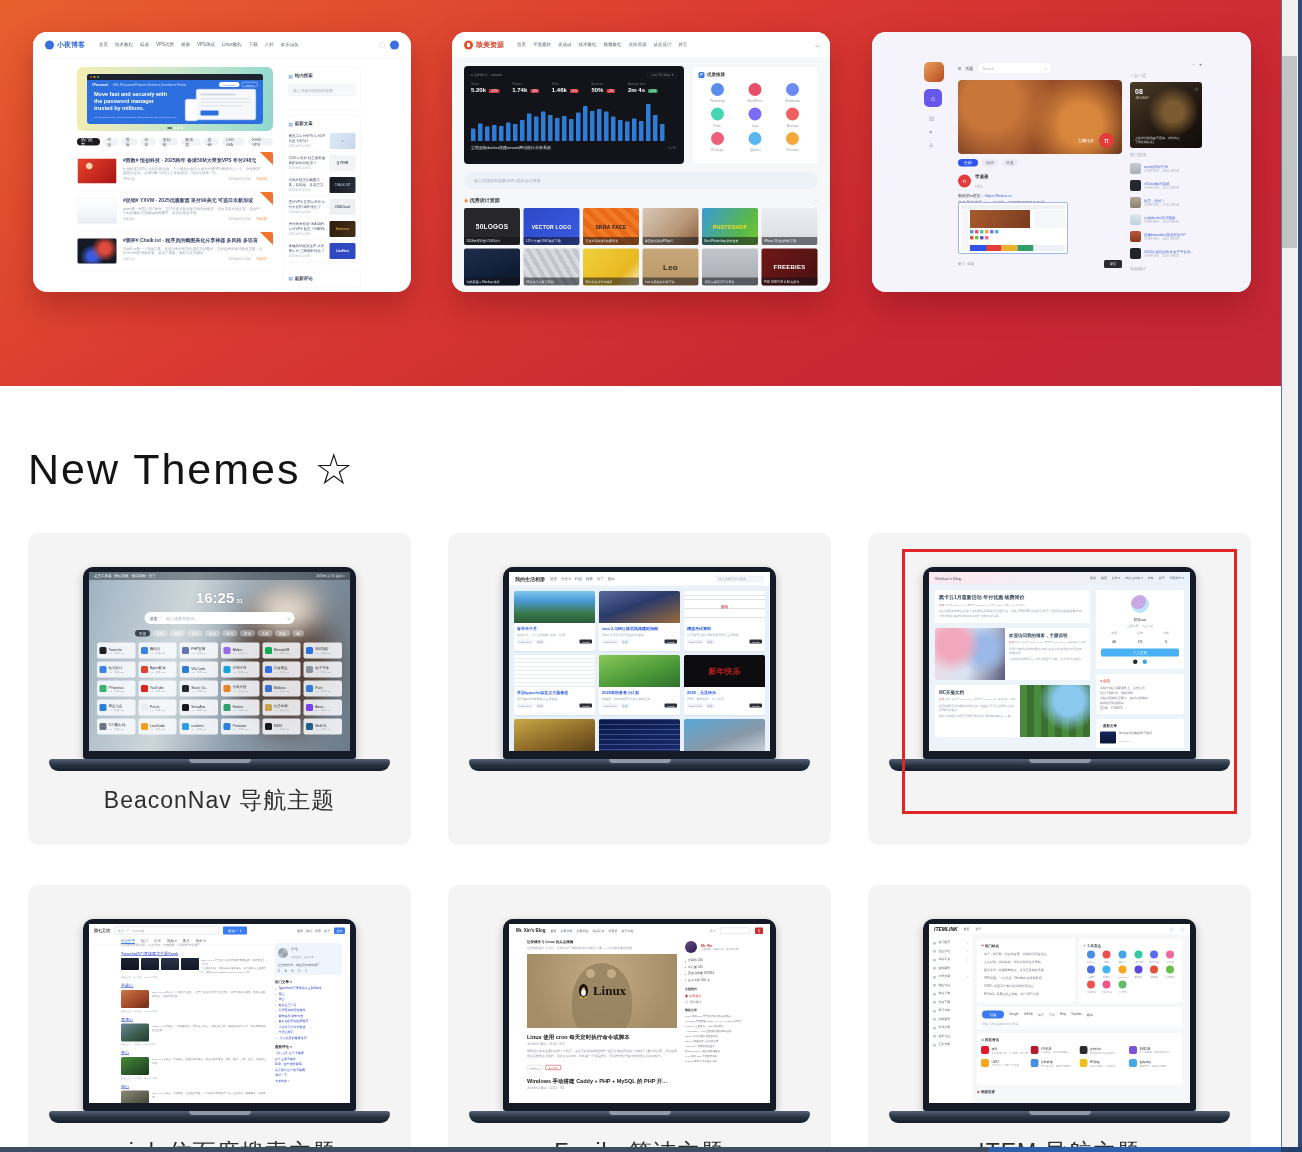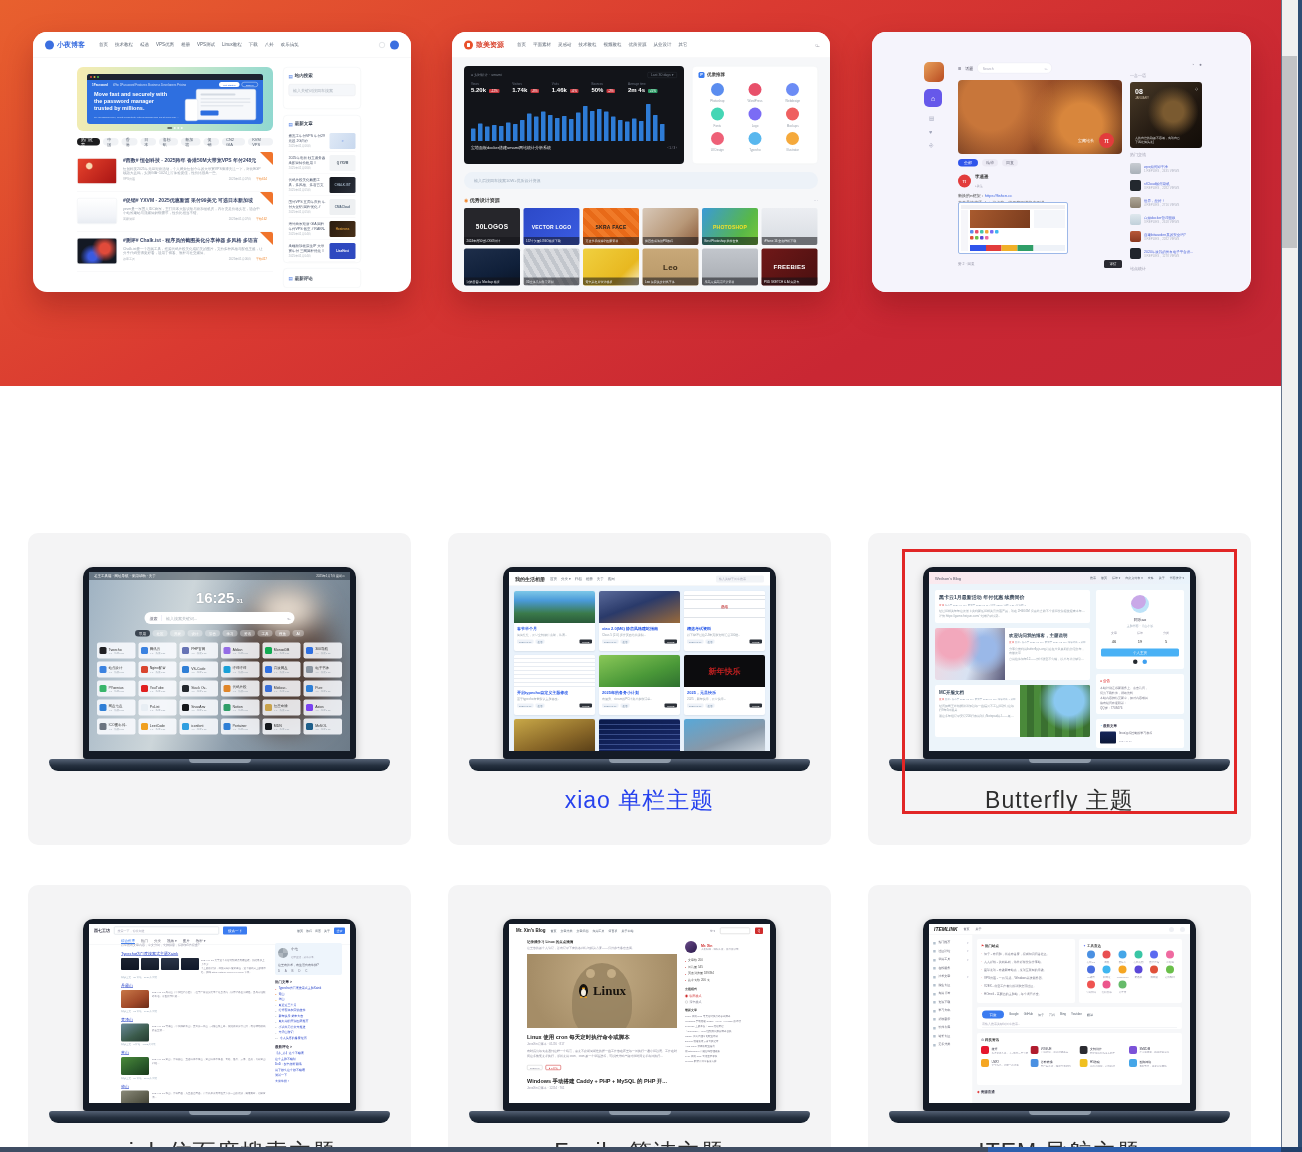--- a/index.html
+++ b/index.html
@@ -570,20 +570,21 @@
                   <span class="t6 ell" style="color:#b0b4c0;display:block">3 REPLIES，1278 VIEWS</span>
                 </span>
               </div>
             </div>
           <div class="t8" style="color:#99a;margin-top:8px">站点统计</div>
         </div>
       </div>
     </div>
   </div>
 
+  <h1 id="heading">New Themes ☆</h1>
 
   <div class="tcard" style="left:28px;top:533px">
     <div class="lap-screen">
       <div class="screen-inner">
         <div class="scale2 sscale" style="background:linear-gradient(105deg,#9fb2c2,#cdd6da 35%,#8d9dab 60%,#6d7b88)">
           <div class="ab" style="left:290px;top:50px;width:200px;height:270px;border-radius:50%;background:#54423a;filter:blur(28px)"></div>
           <div class="ab" style="left:330px;top:30px;width:130px;height:90px;border-radius:50%;background:#e8ddd0;filter:blur(24px)"></div>
           <div class="rw t7" style="height:16px;background:rgba(15,25,35,.4);color:#fff;padding:0 10px;position:relative">
             <span>老王工具箱 · 网址导航 · 使用帮助 · 关于</span>
             <span style="flex:1"></span>
@@ -823,20 +824,21 @@
                 <span style="flex:1;overflow:hidden">
                   <span class="t7 ell" style="display:block;color:#333">MySQL</span>
                   <span class="t5 ell" style="display:block;color:#9aa4ae">4.1 · 热度1.2k</span>
                 </span>
               </span>
             </div>
         </div>
       </div>
     </div>
     <div class="lap-base"></div>
+    <div class="theme-title">BeaconNav 导航主题</div>
   </div>
 
   <div class="tcard" style="left:448px;top:533px">
     <div class="lap-screen">
       <div class="screen-inner">
         <div class="scale2 sscale" style="background:#e9f2fb">
           <div class="rw" style="height:28px;background:#fff;border-bottom:1px solid #eceef1;padding:0 12px;gap:10px">
             <span class="t10" style="color:#333;font-weight:bold">我的生活相册</span>
             <span class="navtxt t7" style="gap:8px;flex:1">
                 <span>首页</span>
@@ -950,21 +952,20 @@
                 </div>
                 <div class="t8 ell" style="color:#2758e8;font-weight:bold;margin:5px 6px 0"></div>
                 <div class="t6 ell" style="color:#9aa4ae;margin:3px 6px 0"></div>
 
               </div>
             </div>
         </div>
       </div>
     </div>
     <div class="lap-base"></div>
-    <div class="theme-title" style="color:#2742ee">xiao 单栏主题</div>
   </div>
 
   <div class="tcard" style="left:868px;top:533px">
     <div class="lap-screen">
       <div class="screen-inner">
         <div class="scale2 sscale" style="background:#ecf4fa">
           <div class="rw" style="height:24px;background:linear-gradient(90deg,#fbe9ee,#e9f3fb);padding:0 12px">
             <span class="t8" style="color:#556">Weilson's Blog</span>
             <span style="flex:1"></span>
             <span class="navtxt t6" style="gap:10px;color:#5a6472">
@@ -1039,21 +1040,20 @@
                   <span class="t6 ell" style="color:#667;display:block">linux远程控制的学习教程</span>
                   <span class="t5" style="color:#aab">2024-11-30</span>
                 </span>
               </div>
             </div>
           </div>
         </div>
       </div>
     </div>
     <div class="lap-base"></div>
-    <div class="theme-title">Butterfly 主题</div>
   </div>
 
   <div class="tcard" style="left:28px;top:885px">
     <div class="lap-screen">
       <div class="screen-inner">
         <div class="scale2 sscale" style="background:#fff">
           <div class="rw" style="height:26px;padding:0 10px;gap:8px">
             <span class="t8" style="font-weight:bold;color:#334;font-family:'Liberation Serif',serif">西七工坊</span>
             <span class="rw t6" style="width:210px;height:16px;border:1px solid #ccd4dc;border-radius:2px;color:#aab;padding:0 6px">搜索一下，你就知道</span>
             <span class="rw t7" style="width:48px;height:16px;background:#3a7bf0;border-radius:2px;color:#fff;justify-content:center">搜索一下</span>

